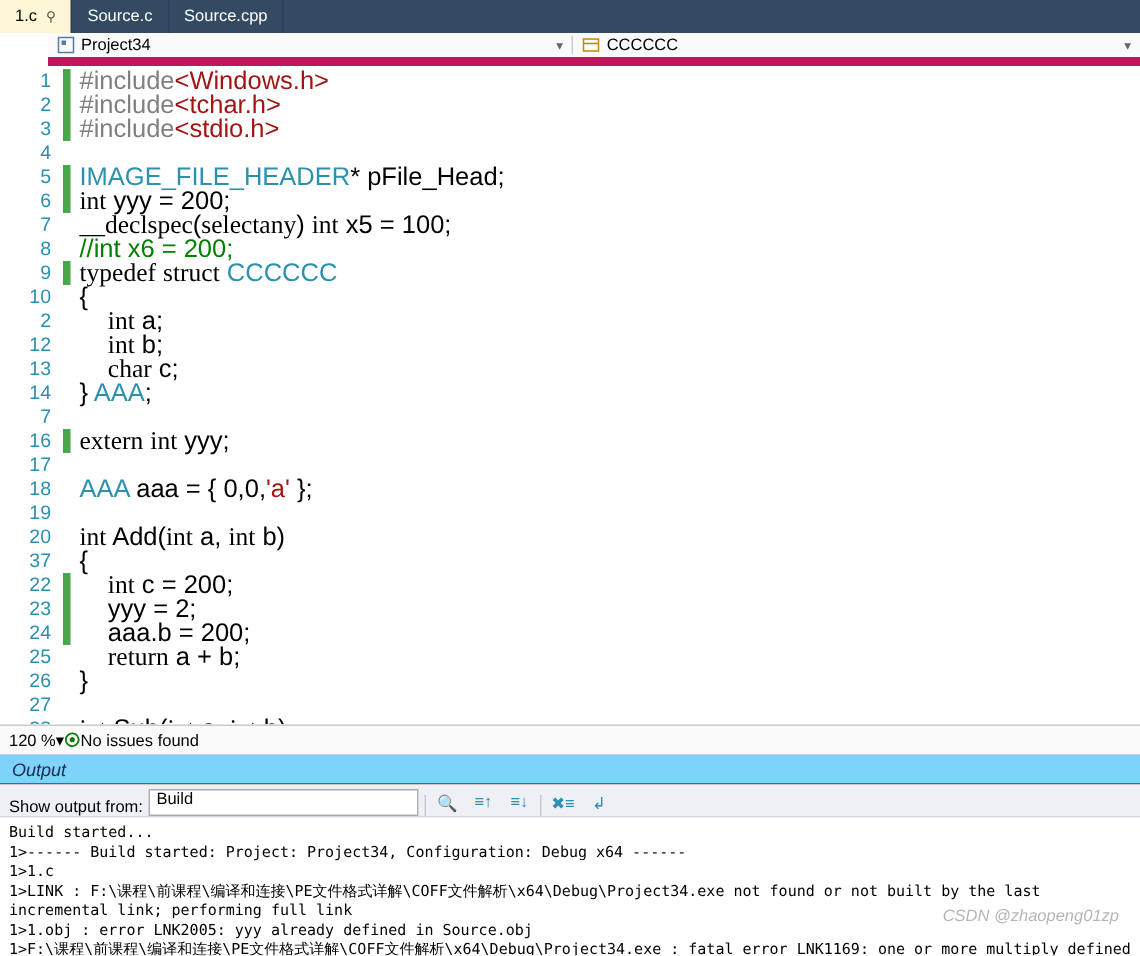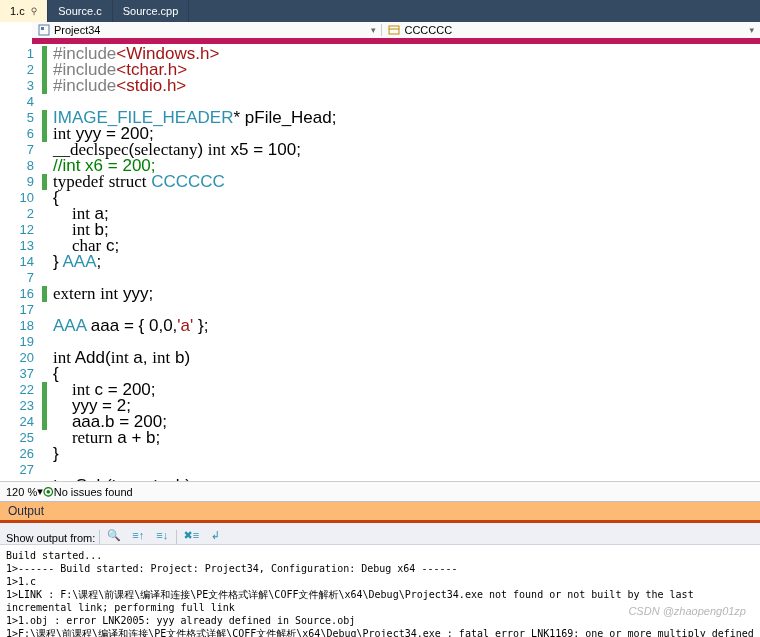--- a/index.html
+++ b/index.html
@@ -27,21 +27,21 @@
   .kw { color: #000000; font-family: Liberation Serif, serif; }
   .pp { color: #808080; }
   .str { color: #a31515; }
   .type { color: #2b91af; }
   .cm { color: #008000; }
   .id { color: #000; }
 
   .status-strip { display: flex; align-items: center; height: 20px; border-top: 1px solid #ccc; background: #fafafa; font-size: 11px; padding: 0 6px; }
   .status-strip .ok { color: #107c10; font-weight: bold; }
 
-  .output-header { background: #fdba74; color: #1b2a4e; font-size: 12px; padding: 2px 8px; border-top: 1px solid #b9bec9; border-bottom: 3px solid #c2410c; }
+  .output-header { background: #7dd3fc; color: #1b2a4e; font-size: 12px; padding: 2px 8px; border-top: 1px solid #b9bec9; border-bottom: 1px solid #c2410c; font-style: italic; }
   .output-toolbar { display: flex; align-items: flex-end; background: #eef0f5; height: 22px; padding: 0 6px; font-size: 11px; gap: 4px; border-bottom: 1px solid #d0d3db; }
   .output-toolbar select, .fake-select { font-size: 11px; height: 18px; border: 1px solid #abadb3; background: #fff; padding: 0 18px 0 4px; min-width: 180px; position: relative; }
   .tb-btn { width: 20px; height: 18px; display: inline-flex; align-items: center; justify-content: center; color: #2b91af; font-size: 11px; }
   .tb-sep { width: 1px; height: 14px; background: #c4c8d0; }
 
   .output { flex-shrink: 0; background: #fff; font-family: Consolas, monospace; font-size: 10px; line-height: 13px; padding: 4px 6px; white-space: pre-wrap; overflow: hidden; height: 92px; color: #000; }
 
   .watermark { position: fixed; right: 14px; bottom: 20px; color: rgba(120,120,120,.55); font-size: 11px; font-style: italic; pointer-events: none; }
 </style>
 </head>
@@ -122,20 +122,23 @@
   <span>▾</span>
   <span class="ok">⦿</span>
   <span>No issues found</span>
 </div>
 
 <div class="output-header">
   <span>Output</span>
 </div>
 <div class="output-toolbar">
   <span>Show output from:</span>
+  <span class="fake-select">
+    <span>Build</span>
+  </span>
   <span class="tb-sep"></span>
   <span class="tb-btn">🔍</span>
   <span class="tb-btn">≡↑</span>
   <span class="tb-btn">≡↓</span>
   <span class="tb-sep"></span>
   <span class="tb-btn">✖≡</span>
   <span class="tb-btn">↲</span>
 </div>
 <div class="output" id="outputBody">Build started...
 1&gt;------ Build started: Project: Project34, Configuration: Debug x64 ------

